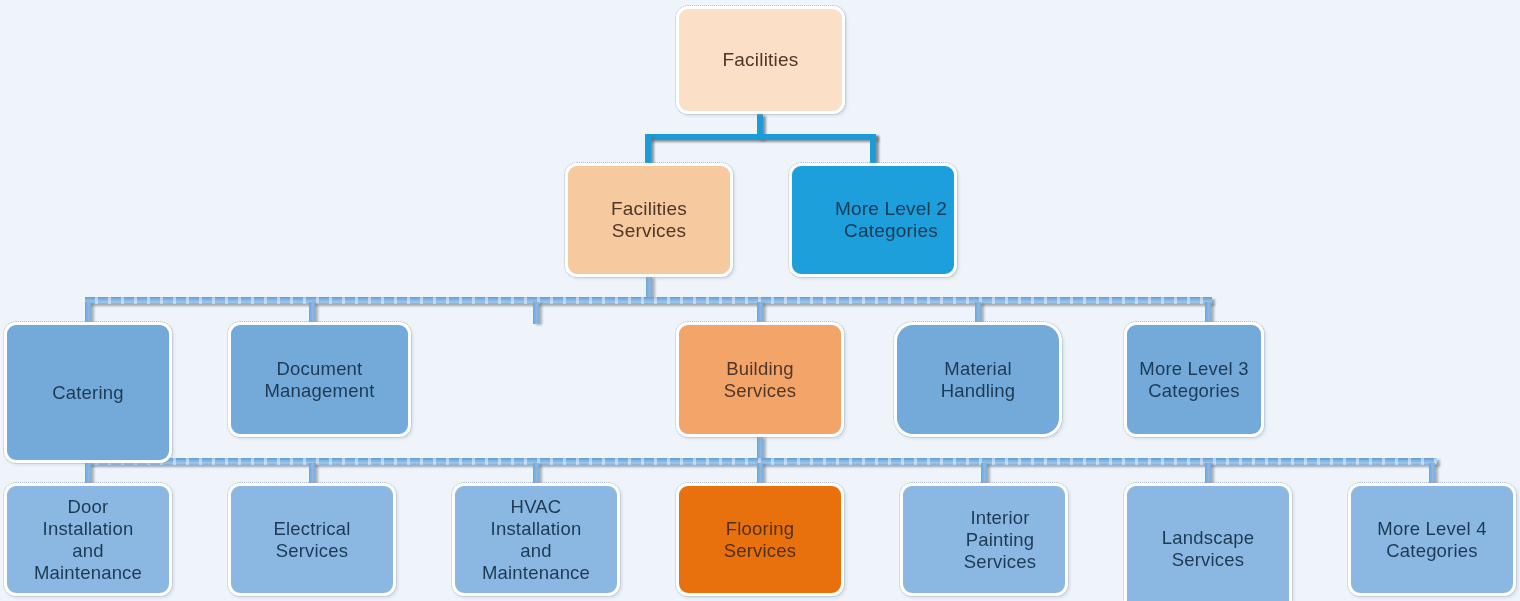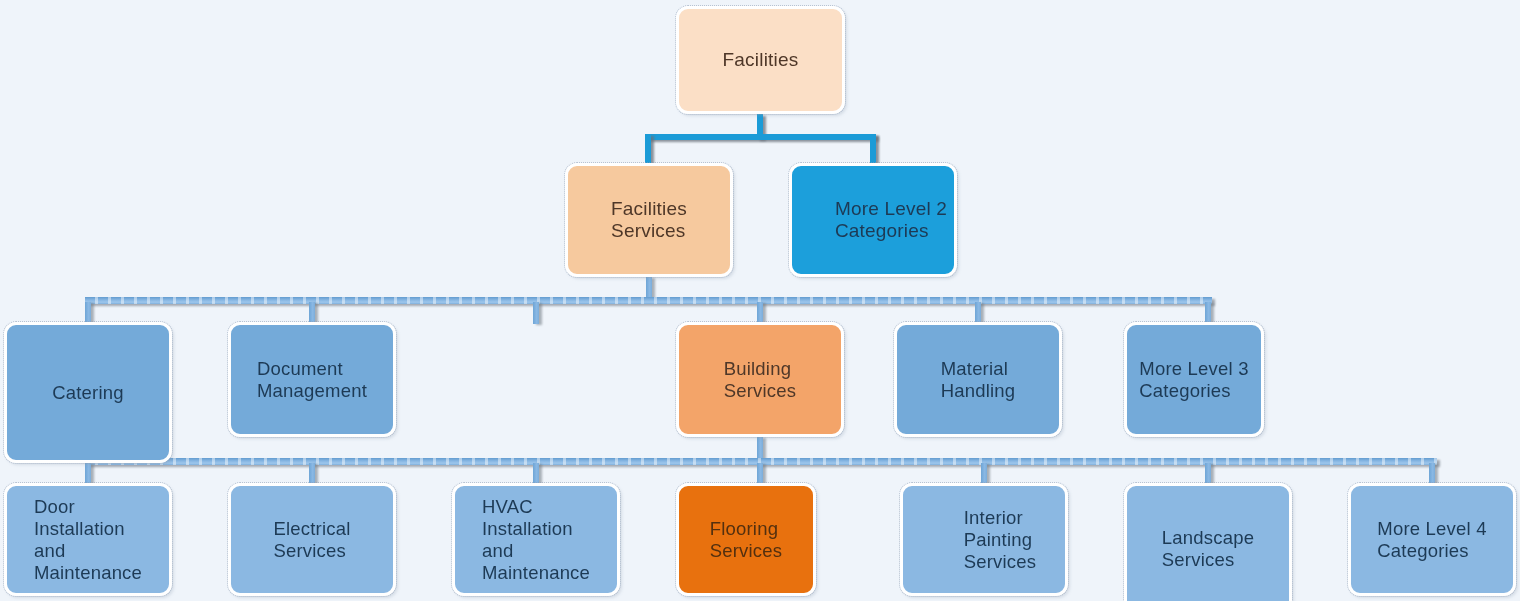--- a/index.html
+++ b/index.html
@@ -14,21 +14,21 @@
     overflow:hidden;
   }
   
   .node{
     position:absolute;
     box-sizing:border-box;
     border:3px solid #ffffff;
     outline:1px dotted rgba(140,156,178,.55);
     border-radius:12px;
     display:flex;align-items:center;justify-content:center;
-    text-align:left;
+    text-align:center;
     box-shadow:2px 2px 3px rgba(140,155,175,.25);
     cursor:default;
   }
   .label{
     white-space:pre-line;
     font-size:18.5px;
     line-height:22px;
     letter-spacing:.2px;
     padding:0 4px;
   }
@@ -102,29 +102,29 @@
 Services</span>
   </div>
   <div class="node v-accent" style="left:789px;top:163px;width:168px;height:114px;padding-left:36px;">
     <span class="label" style="font-size:19px;">More Level 2
 Categories</span>
   </div>
 
   <div class="node v-blue3" style="left:4px;top:322px;width:168px;height:141px;">
     <span class="label">Catering</span>
   </div>
-  <div class="node v-blue3" style="left:228px;top:322px;width:168px;height:115px;">
+  <div class="node v-blue3" style="left:228px;top:322px;width:183px;height:115px;">
     <span class="label">Document
 Management</span>
   </div>
   <div class="node v-orange-mid" style="left:676px;top:322px;width:168px;height:115px;">
     <span class="label">Building
 Services</span>
   </div>
-  <div class="node v-blue3" style="left:894px;top:322px;width:168px;height:115px;">
+  <div class="node v-blue3" style="left:894px;top:322px;width:168px;height:115px;border-radius:19px;">
     <span class="label">Material
 Handling</span>
   </div>
   <div class="node v-blue3" style="left:1124px;top:322px;width:140px;height:115px;">
     <span class="label">More Level 3
 Categories</span>
   </div>
 
   <div class="node v-blue4" style="left:4px;top:483px;width:168px;height:113px;">
     <span class="label">Door
@@ -135,21 +135,21 @@
   <div class="node v-blue4" style="left:228px;top:483px;width:168px;height:113px;">
     <span class="label">Electrical
 Services</span>
   </div>
   <div class="node v-blue4" style="left:452px;top:483px;width:168px;height:113px;">
     <span class="label">HVAC
 Installation
 and
 Maintenance</span>
   </div>
-  <div class="node v-orange-dark" style="left:676px;top:483px;width:140px;height:113px;">
+  <div class="node v-orange-dark" style="left:676px;top:483px;width:168px;height:113px;">
     <span class="label">Flooring
 Services</span>
   </div>
   <div class="node v-blue4" style="left:900px;top:483px;width:168px;height:113px;padding-left:32px;">
     <span class="label">Interior
 Painting
 Services</span>
   </div>
   <div class="node v-blue4" style="left:1124px;top:483px;width:168px;height:132px;">
     <span class="label">Landscape

